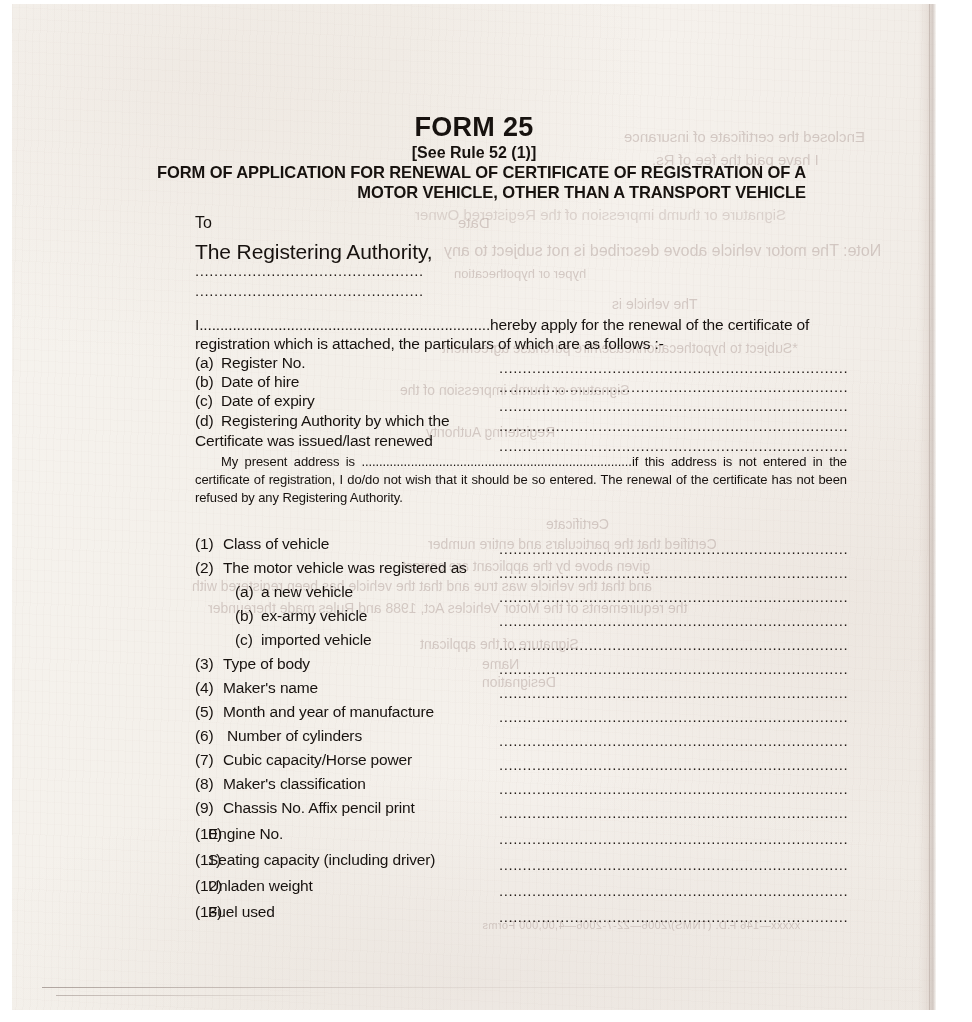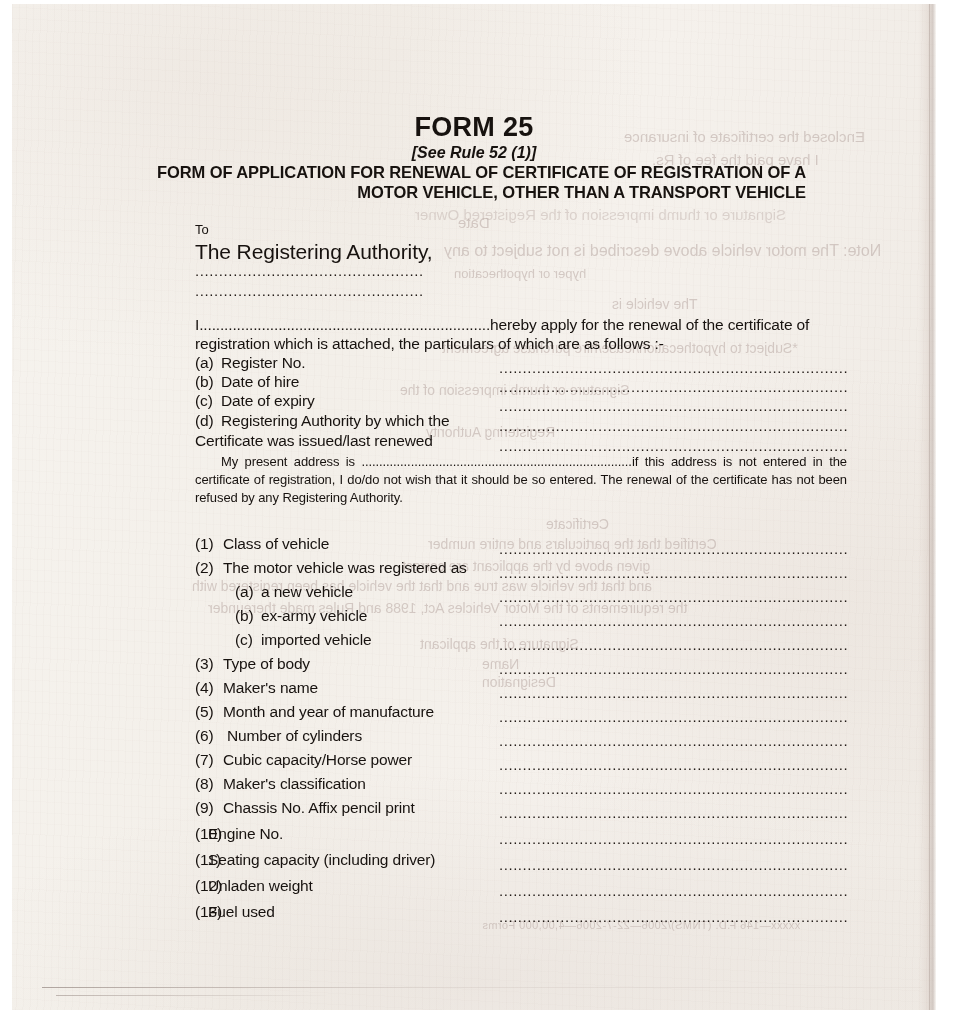--- a/index.html
+++ b/index.html
@@ -91,40 +91,38 @@
     letter-spacing: 0.3px;
     text-align: center;
   }
   #form-rule {
     position: absolute;
     left: 0; right: 0;
     top: 140px;
     font-size: 16px;
     font-weight: bold;
     text-align: center;
-    font-style: italic;
   }
   #form-subtitle {
     position: absolute;
     left: 130px;
     width: 664px;
     top: 158px;
     font-size: 16.5px;
     font-weight: bold;
     line-height: 20px;
     text-align: right;
     letter-spacing: -0.1px;
   }
 
   #to-label {
     position: absolute;
     left: 183px;
     top: 210px;
-    font-size: 13px;
-    margin-top: 8px;
+    font-size: 16px;
   }
   #authority-label {
     position: absolute;
     left: 183px;
     top: 236px;
     font-size: 21px;
     letter-spacing: -0.1px;
   }
 
   .dots {

